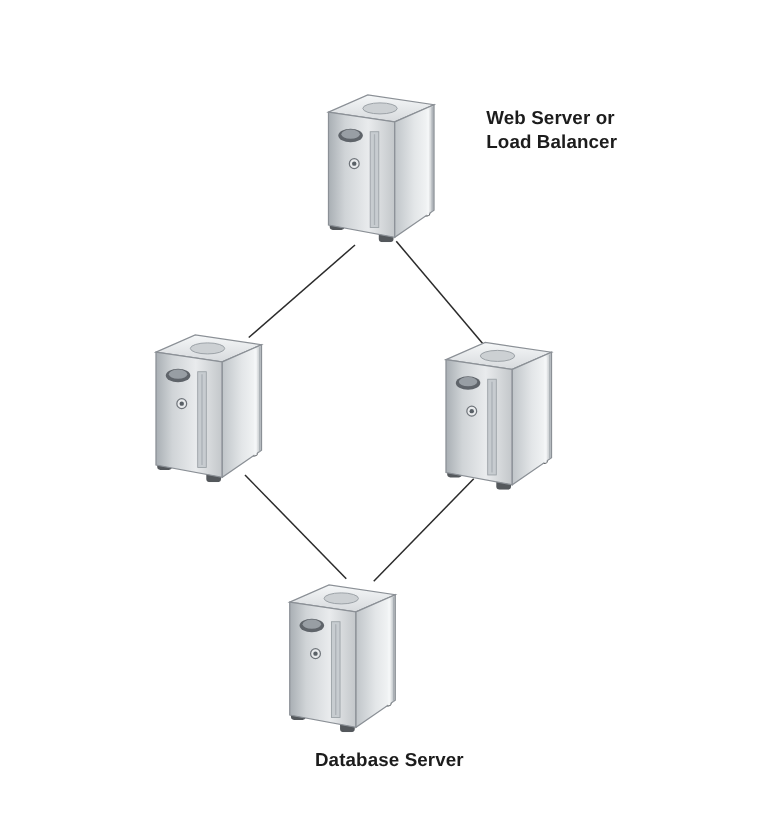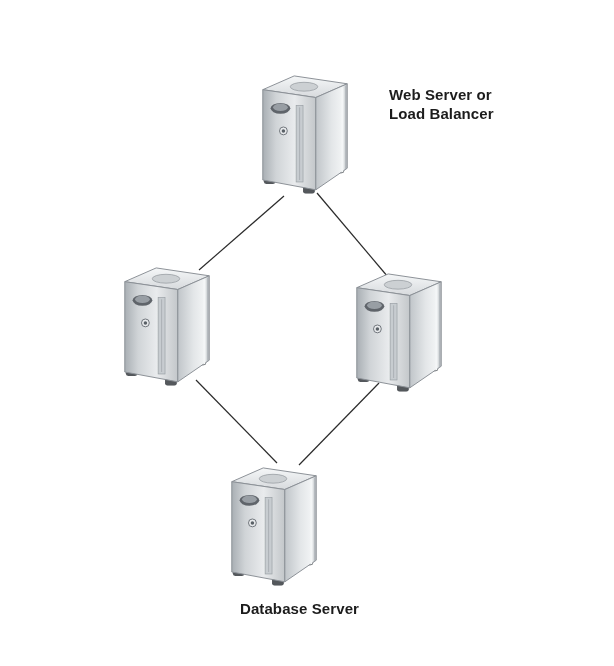--- a/index.html
+++ b/index.html
@@ -36,21 +36,21 @@
     font-size: 15px;
     font-weight: 700;
     color: #1c1c1c;
     white-space: pre-line;
     line-height: 19px;
     letter-spacing: 0.1px;
   }
   #label-web  { left: 389px; top: 85px;  width: 150px; text-align: left; }
   #label-app1 { left: 40px;  top: 404px; width: 190px; text-align: left; }
   #label-app2 { left: 386px; top: 416px; width: 190px; text-align: left; }
-  #label-db   { left: 217px; top: 599px; width: 165px; text-align: center; }
+  #label-db   { left: 229px; top: 599px; width: 165px; text-align: center; }
 
   #node-web  { left: 251px; top: 58px;  }
   #node-app1 { left: 113px; top: 250px; }
   #node-app2 { left: 345px; top: 256px; }
   #node-db   { left: 220px; top: 450px; }
 </style>
 </head>
 <body>
 
 <div id="canvas">

